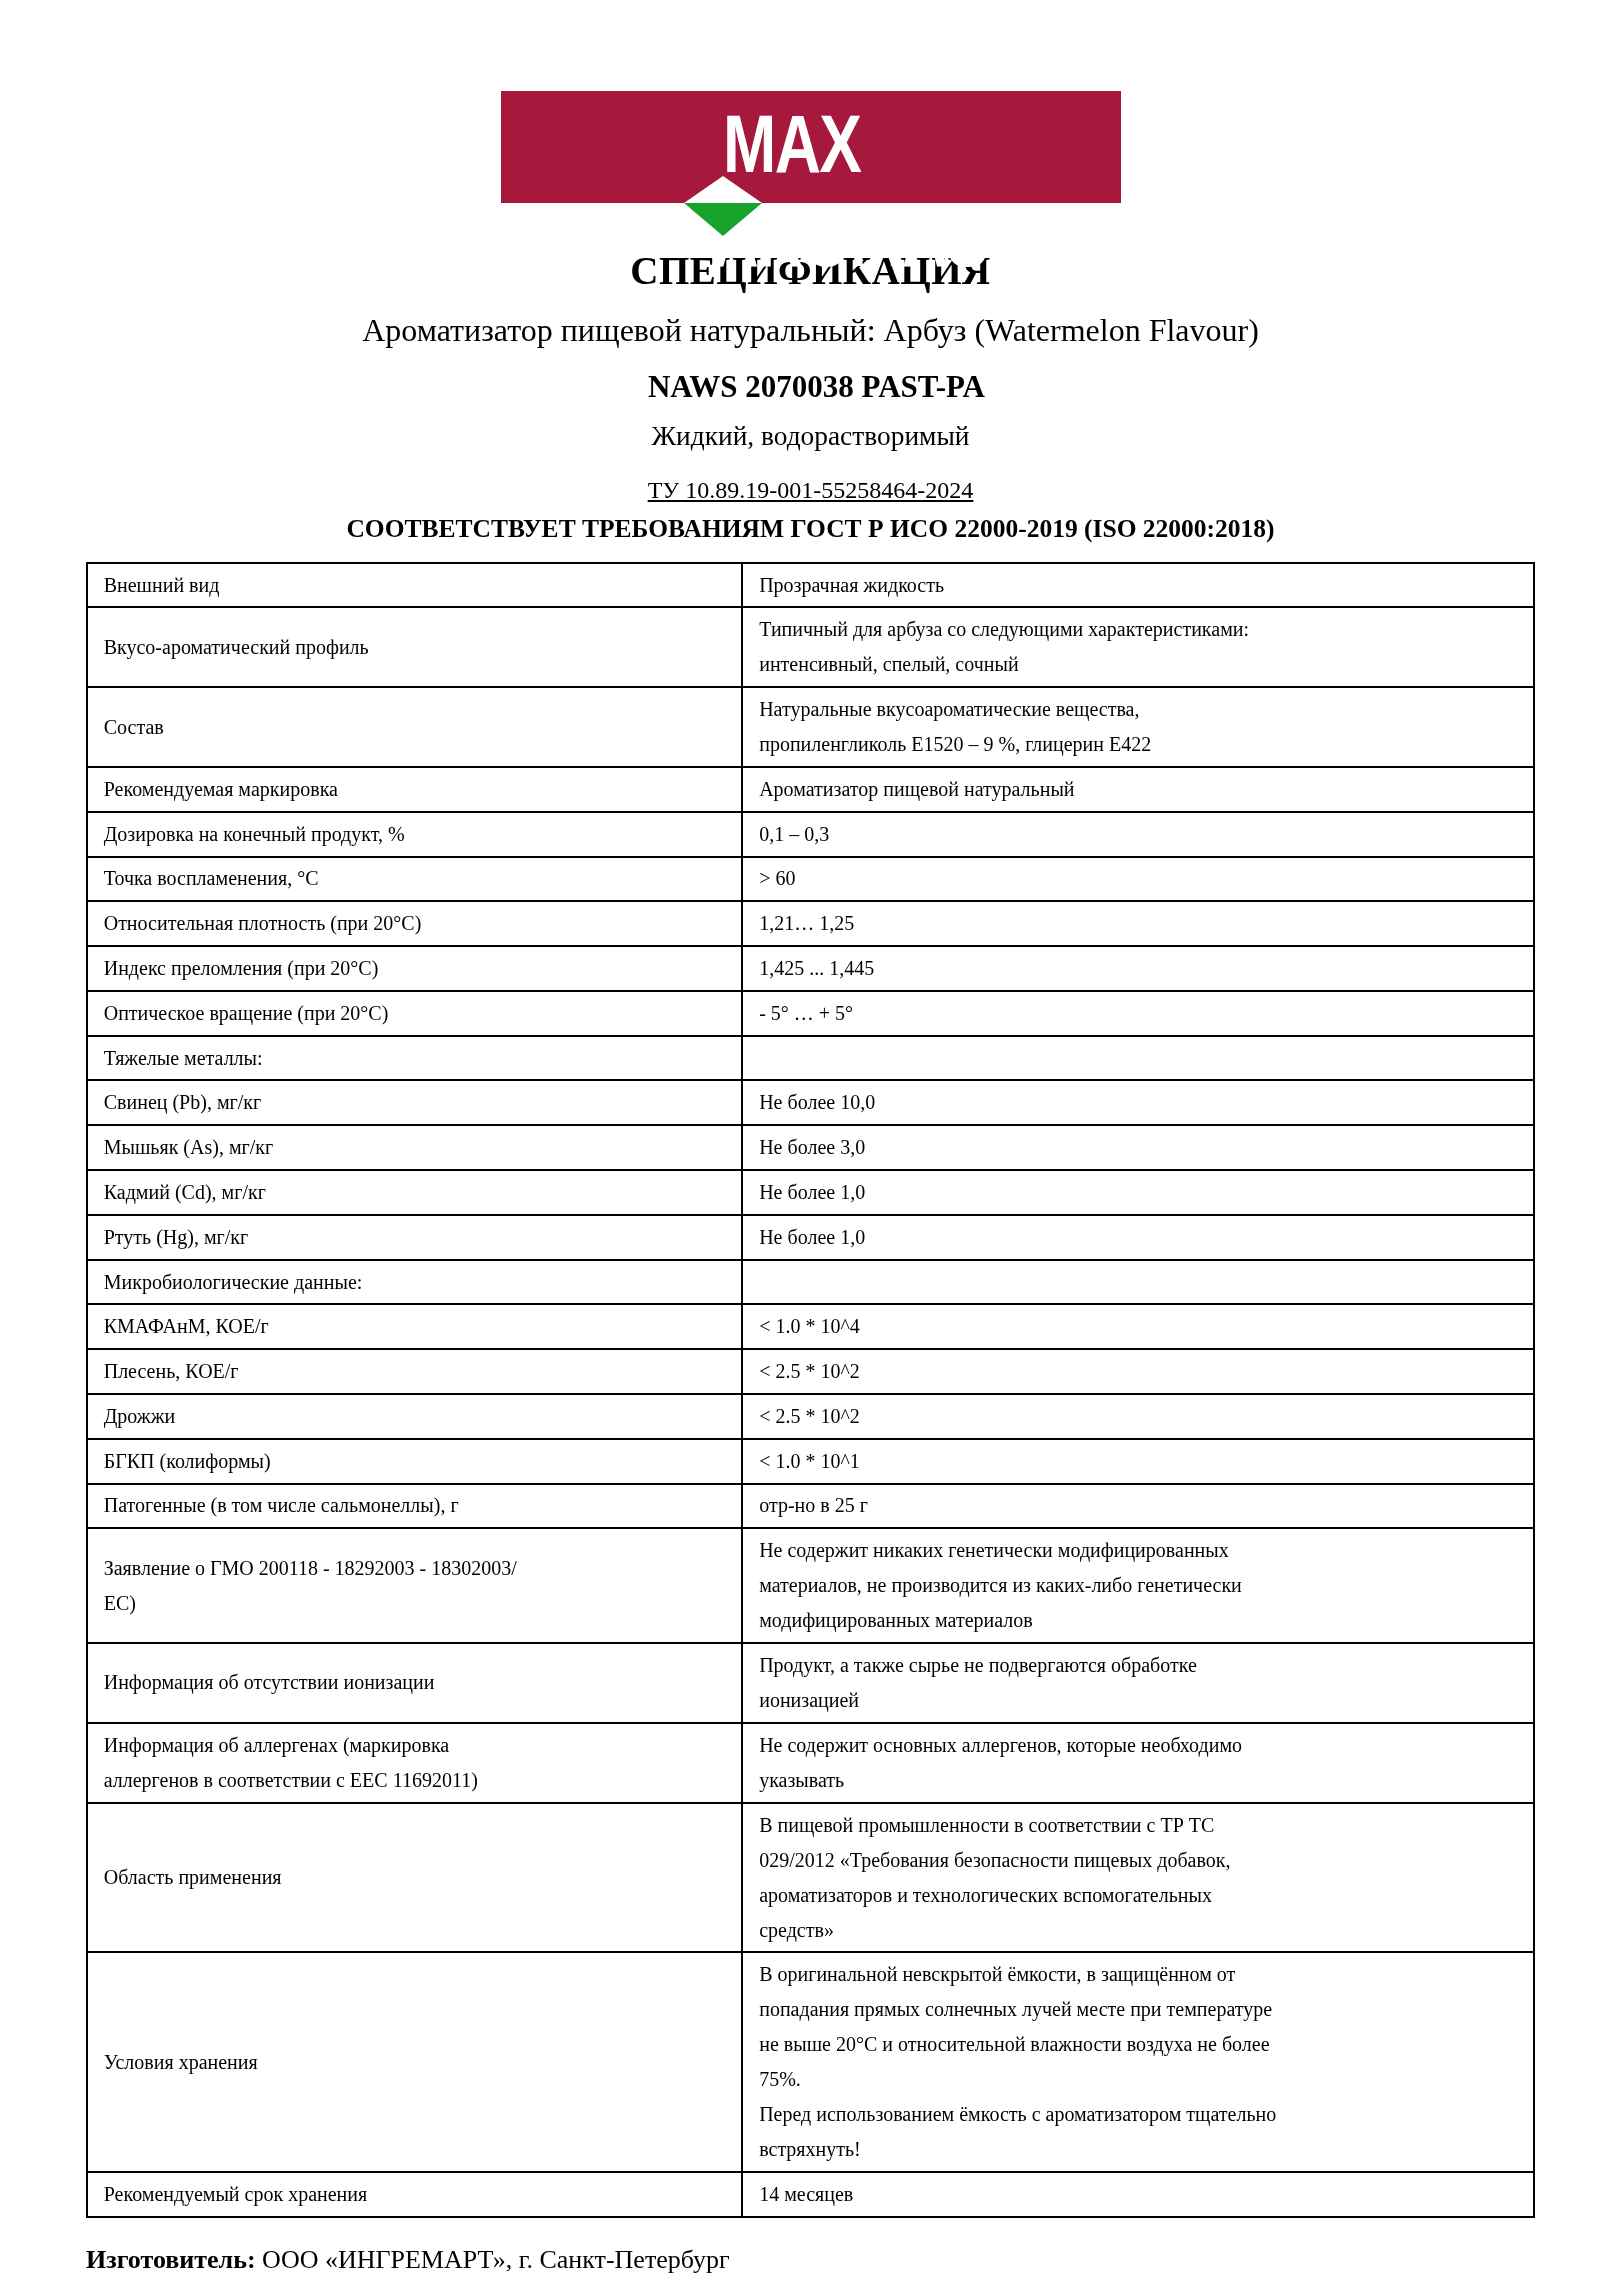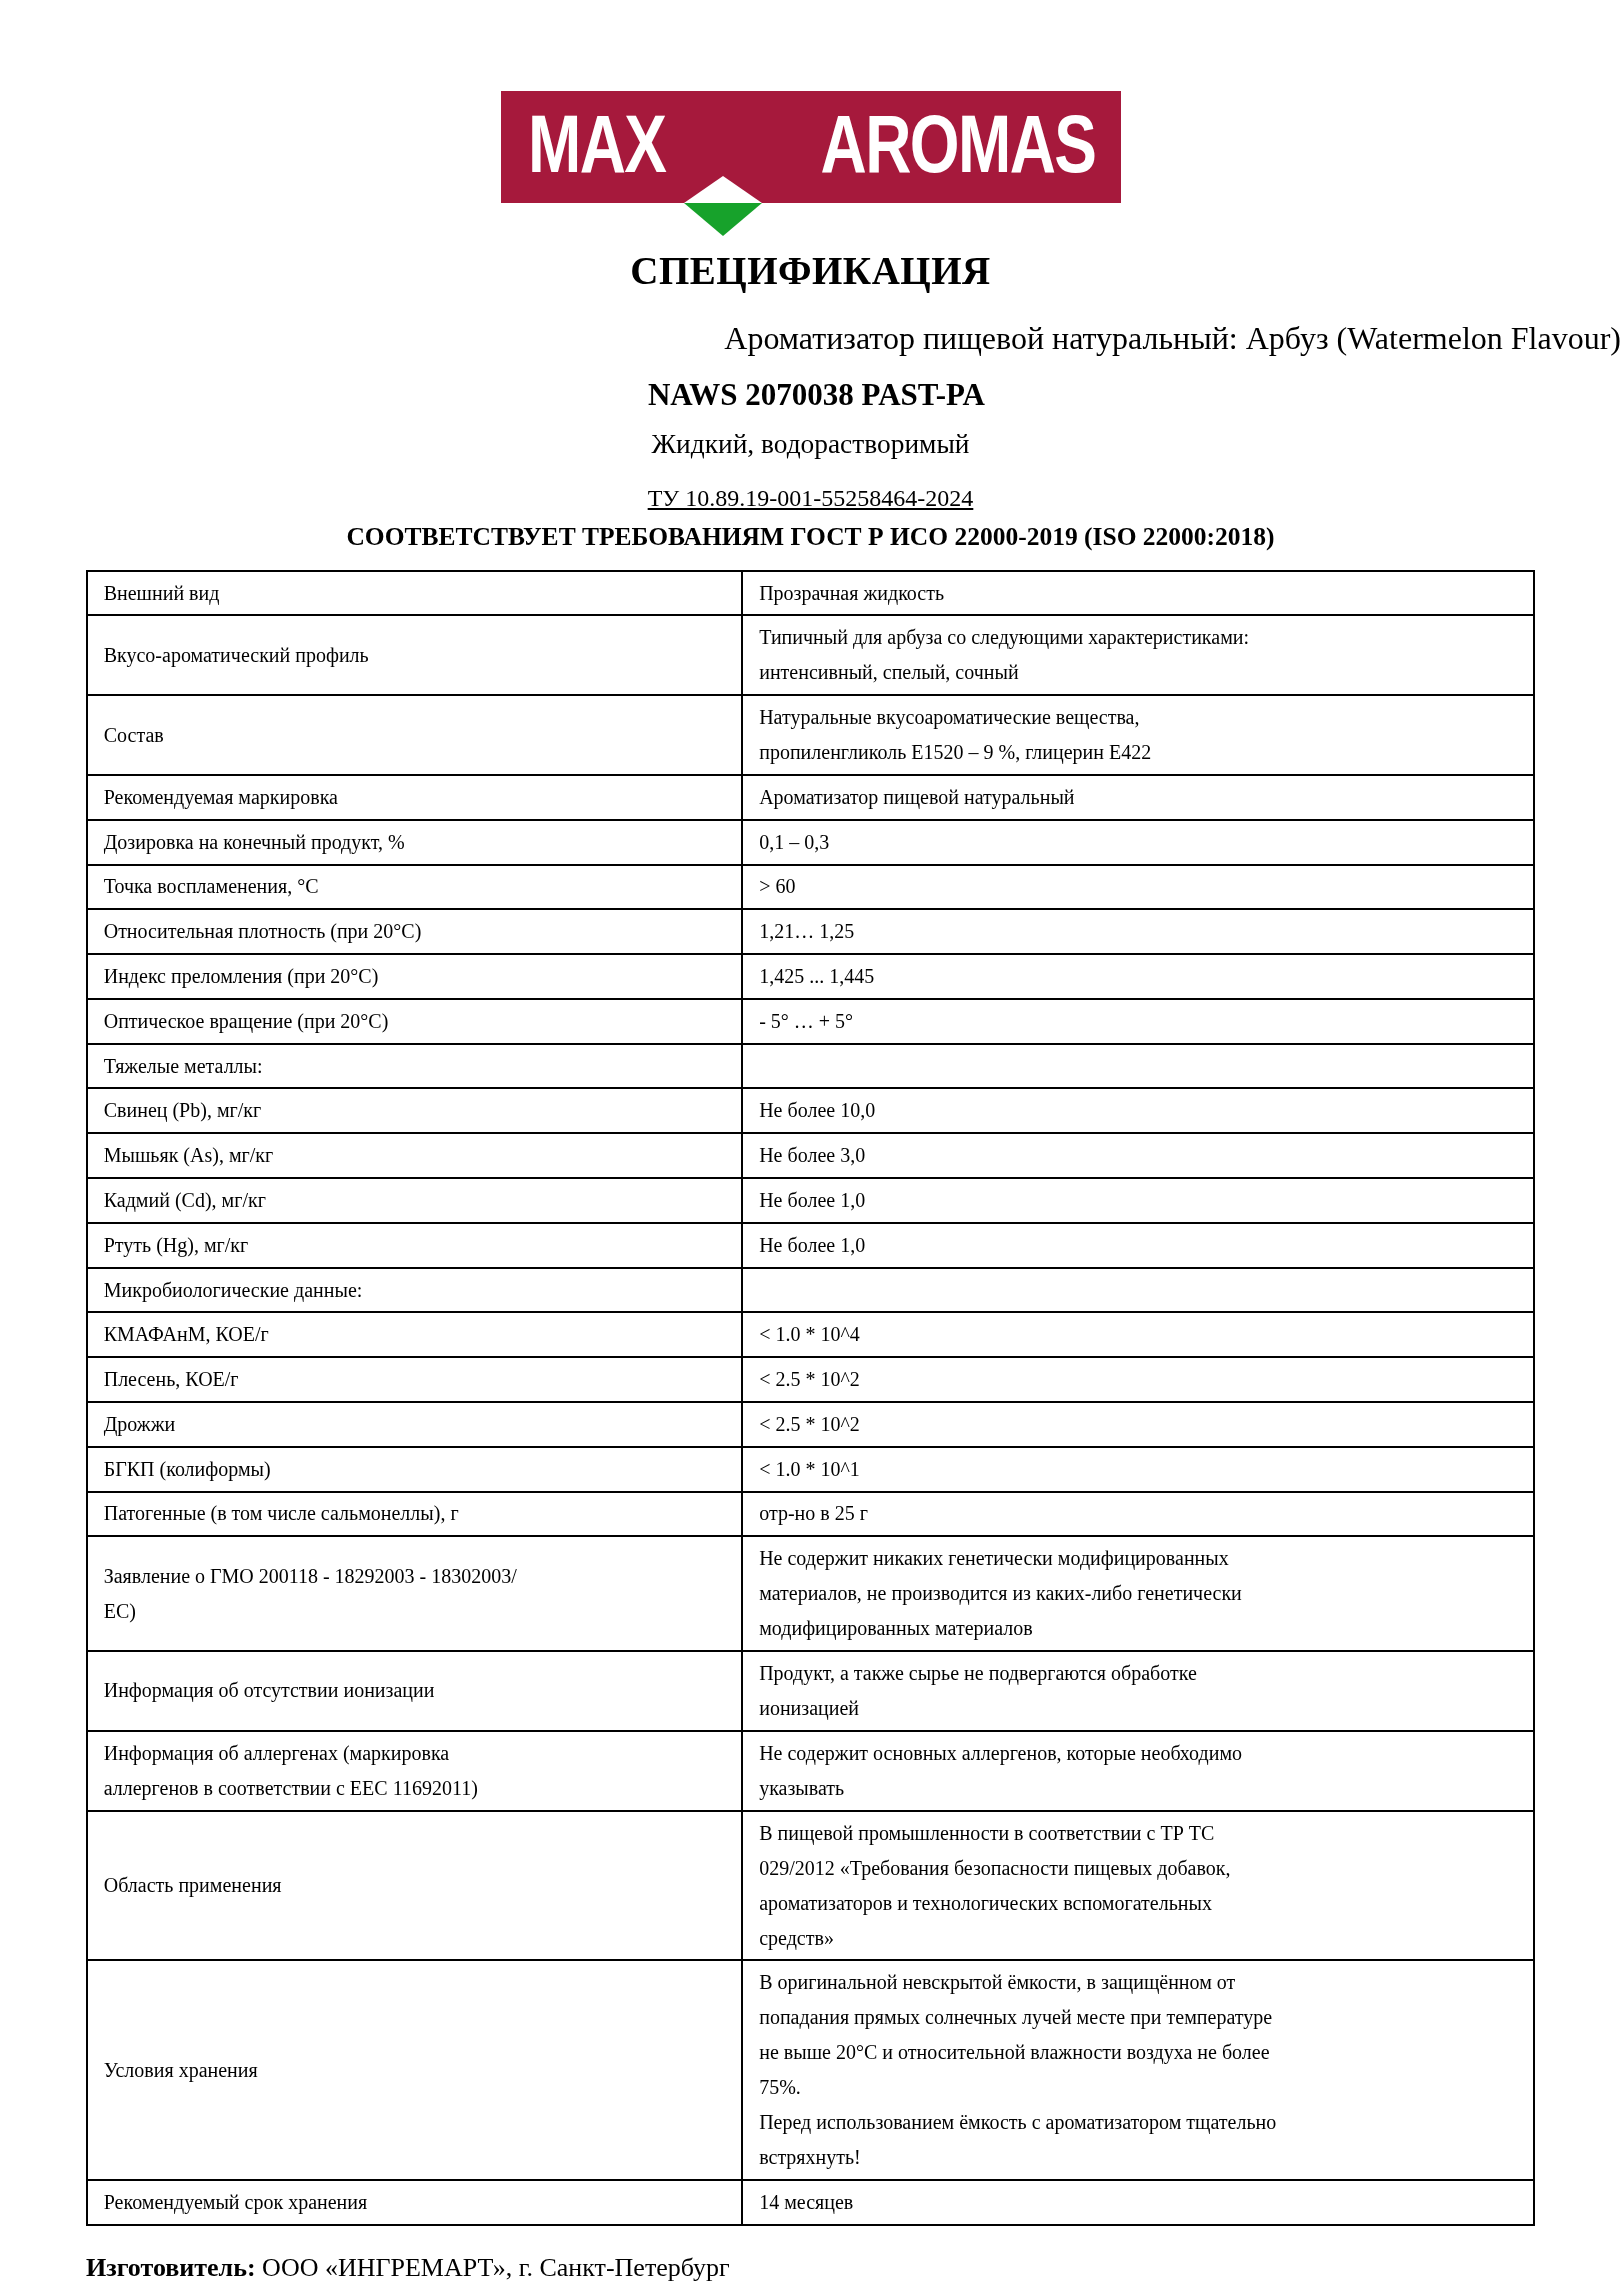--- a/index.html
+++ b/index.html
@@ -13,23 +13,25 @@
     overflow:hidden;
   }
 
   
   .logo-band {
     position:relative;
     width:620px;
     height:112px;
     margin:91px auto 0 auto;
     display:flex;
+    align-items:center;
     justify-content:space-between;
     padding:0 25.5px 0 27.4px;
     box-sizing:border-box;
+    flex-direction:column;
   }
   .logo-word {
     font-family:"Liberation Sans", sans-serif;
     font-weight:700;
     color:#ffffff;
     font-size:82px;
     line-height:1;
     letter-spacing:-2px;
     padding-top:11.8px;
     transform:scaleX(0.78);
@@ -51,21 +53,21 @@
     transform:translateX(-50%);
     width:0; height:0;
     border-left:39px solid transparent;
     border-right:39px solid transparent;
     border-top:33px solid #17A22B;
   }
 
   
   .hdr { text-align:center; }
   .doc-title   { margin-top:45px; font-size:39px; font-weight:700; letter-spacing:0.5px; }
-  .doc-subtitle{ margin-top:27px; font-size:32px;text-align:right; }
+  .doc-subtitle{ margin-top:19px; font-size:32px; }
   .product-code{ margin-top:19.6px; font-size:31px; font-weight:700;padding-left:12px; }
   .product-form{ margin-top:16.7px; font-size:27.4px; }
   .tu-number   { margin-top:25px; font-size:24px;text-decoration:underline; }
   .compliance  { margin-top:9.8px; font-size:25.5px; font-weight:700; }
 
   
   .spec-table {
     width:1449px;
     margin:17.6px auto 0 auto;
     border-collapse:collapse;

